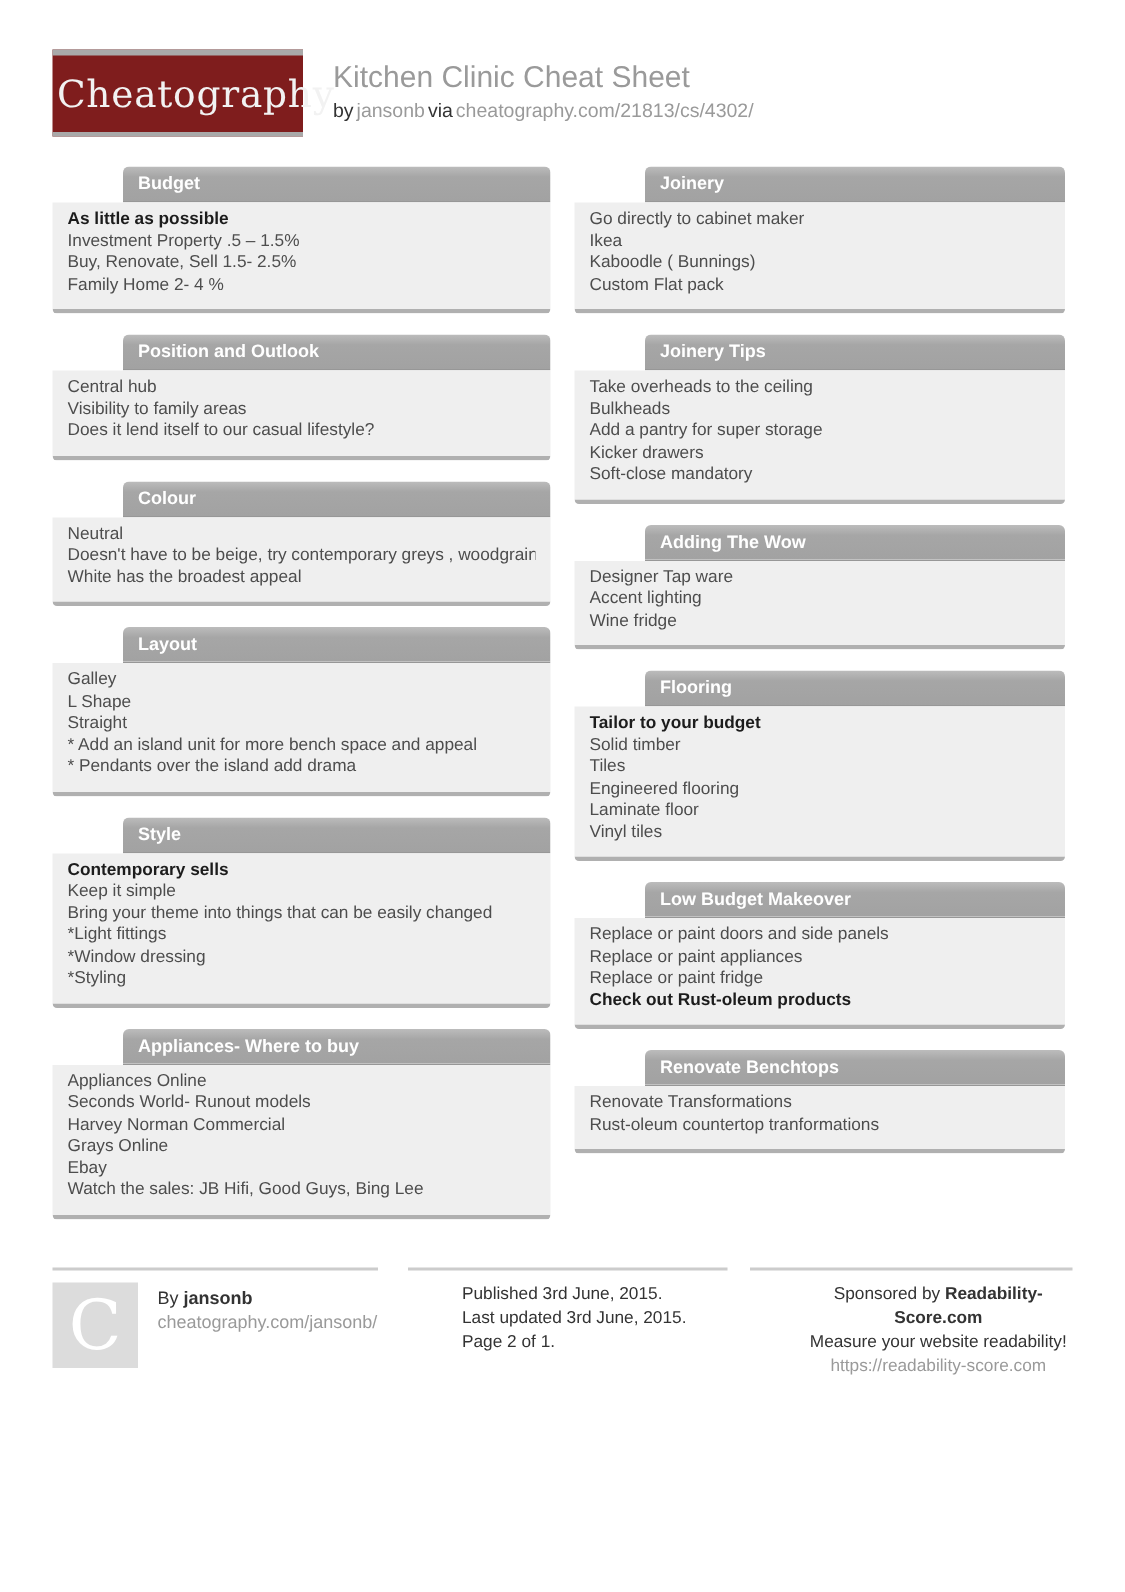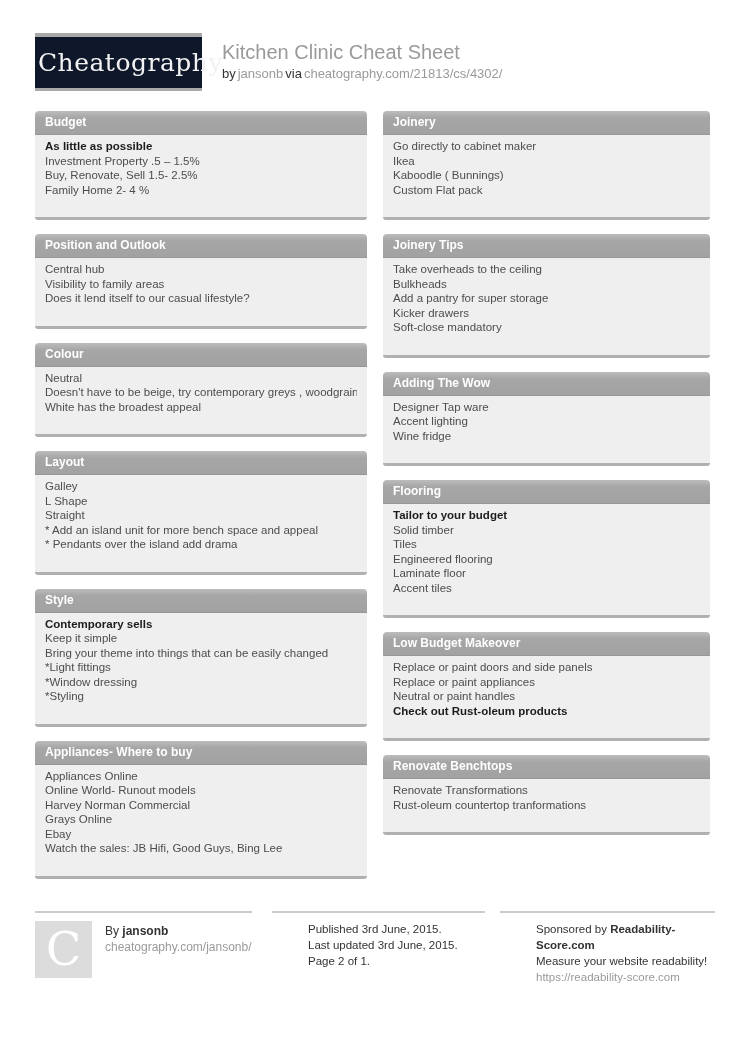--- a/index.html
+++ b/index.html
@@ -16,21 +16,21 @@
 
   
   .header {
     display: flex;
     align-items: flex-start;
     padding: 33px 35px 0 35px;
   }
   .logo {
     width: 167px;
     height: 58px;
-    background: #0f172a;
+    background: #7f1d1d;
     border-top: 4px solid #a9a9a9;
     border-bottom: 3px solid #a9a9a9;
     color: #f2f2f2;
     font-family: "DejaVu Serif", serif;
     font-size: 25px;
     display: flex;
     align-items: center;
     justify-content: center;
     letter-spacing: 0.5px;
     cursor: pointer;
@@ -59,24 +59,25 @@
   .card { margin-bottom: 14px; }
   .card-header {
     background: linear-gradient(to bottom, #bcbcbc 0%, #a6a6a6 30%, #a2a2a2 100%);
     color: #fff;
     font-size: 12px;
     font-weight: bold;
     line-height: 14px;
     padding: 4px 10px 5px 10px;
     border-radius: 4px 4px 0 0;
     border-bottom: 1px solid #979797;
+    margin-left: 47px;
   }
   .card-body {
     background: #efefef;
-    padding: 4px 10px 20px 10px;
+    padding: 4px 10px 9px 10px;
     border-bottom: 3px solid #b0b0b0;
     border-radius: 0 0 3px 3px;
   }
   .line {
     font-size: 11.5px;
     line-height: 14.5px;
     color: #4d4d4d;
     white-space: nowrap;
     overflow: hidden;
   }
@@ -84,21 +85,21 @@
 
   
   .footer {
     display: flex;
     padding: 0 35px;
     margin-top: 18px;
   }
   .fcol { border-top: 2px solid #ccc; padding-top: 8px; }
   .fcol-1 { width: 217px; margin-right: 20px; display: flex; }
   .fcol-2 { width: 213px; margin-right: 15px; }
-  .fcol-3 { width: 215px; }
+  .fcol-3 { width: 215px; text-align: center; }
   .avatar {
     width: 57px;
     height: 57px;
     background: #dcdcdc;
     color: #fff;
     font-family: "DejaVu Serif", serif;
     font-size: 46px;
     display: flex;
     align-items: center;
     justify-content: center;
@@ -174,21 +175,21 @@
             <div class="line">*Light fittings</div>
             <div class="line">*Window dressing</div>
             <div class="line">*Styling</div>
           </div>
   </section>
 
   <section class="card">
     <div class="card-header">Appliances- Where to buy</div>
     <div class="card-body">
             <div class="line">Appliances Online</div>
-            <div class="line">Online World- Runout models</div>
+            <div class="line">Seconds World- Runout models</div>
             <div class="line">Harvey Norman Commercial</div>
             <div class="line">Grays Online</div>
             <div class="line">Ebay</div>
             <div class="line">Watch the sales: JB Hifi, Good Guys, Bing Lee</div>
           </div>
   </section>
 </div>
     <div class="col">
   <section class="card">
     <div class="card-header">Joinery</div>
@@ -221,30 +222,30 @@
   </section>
 
   <section class="card">
     <div class="card-header">Flooring</div>
     <div class="card-body">
             <div class="line bold">Tailor to your budget</div>
             <div class="line">Solid timber</div>
             <div class="line">Tiles</div>
             <div class="line">Engineered flooring</div>
             <div class="line">Laminate floor</div>
-            <div class="line">Accent tiles</div>
+            <div class="line">Vinyl tiles</div>
           </div>
   </section>
 
   <section class="card">
     <div class="card-header">Low Budget Makeover</div>
     <div class="card-body">
             <div class="line">Replace or paint doors and side panels</div>
             <div class="line">Replace or paint appliances</div>
-            <div class="line">Neutral or paint handles</div>
+            <div class="line">Replace or paint fridge</div>
             <div class="line bold">Check out Rust-oleum products</div>
           </div>
   </section>
 
   <section class="card">
     <div class="card-header">Renovate Benchtops</div>
     <div class="card-body">
             <div class="line">Renovate Transformations</div>
             <div class="line">Rust-oleum countertop tranformations</div>
           </div>

